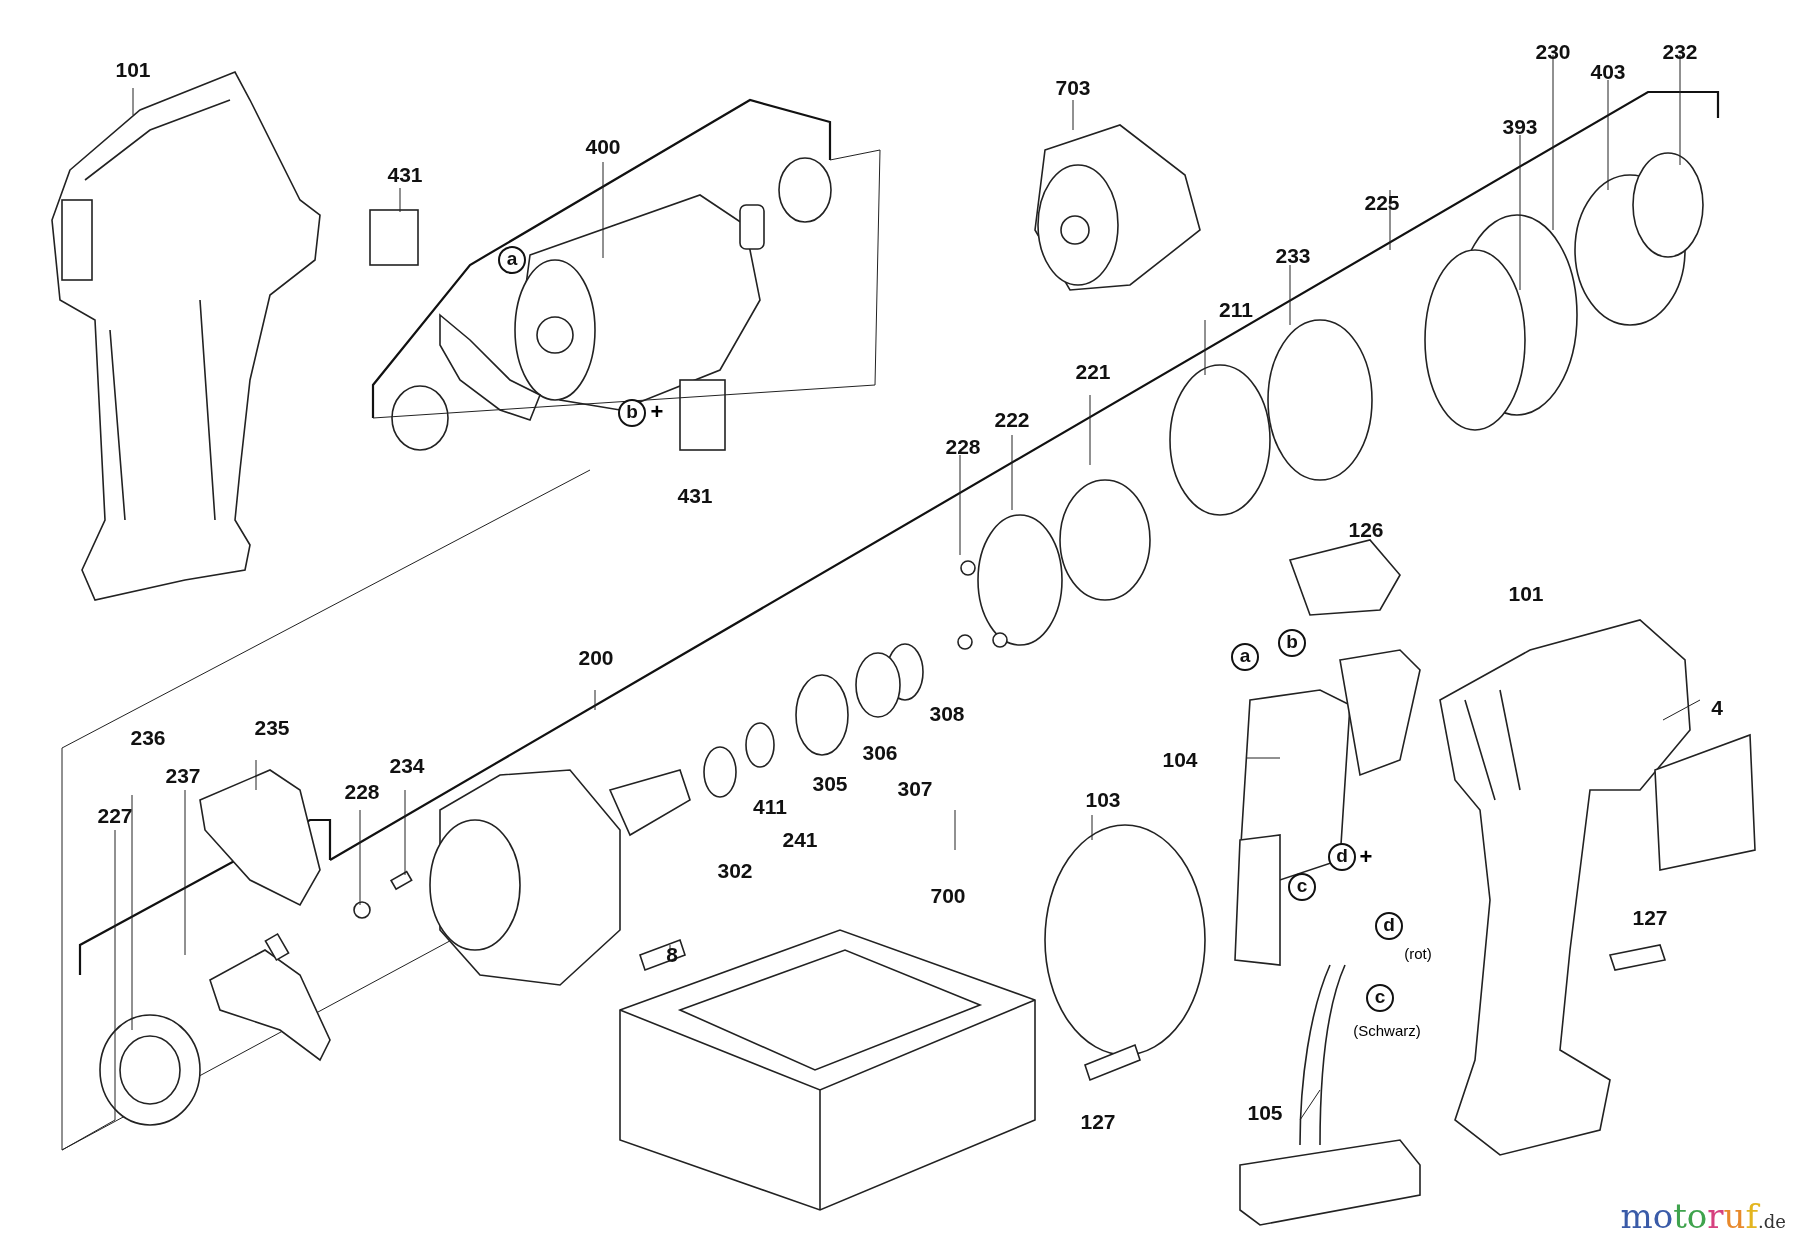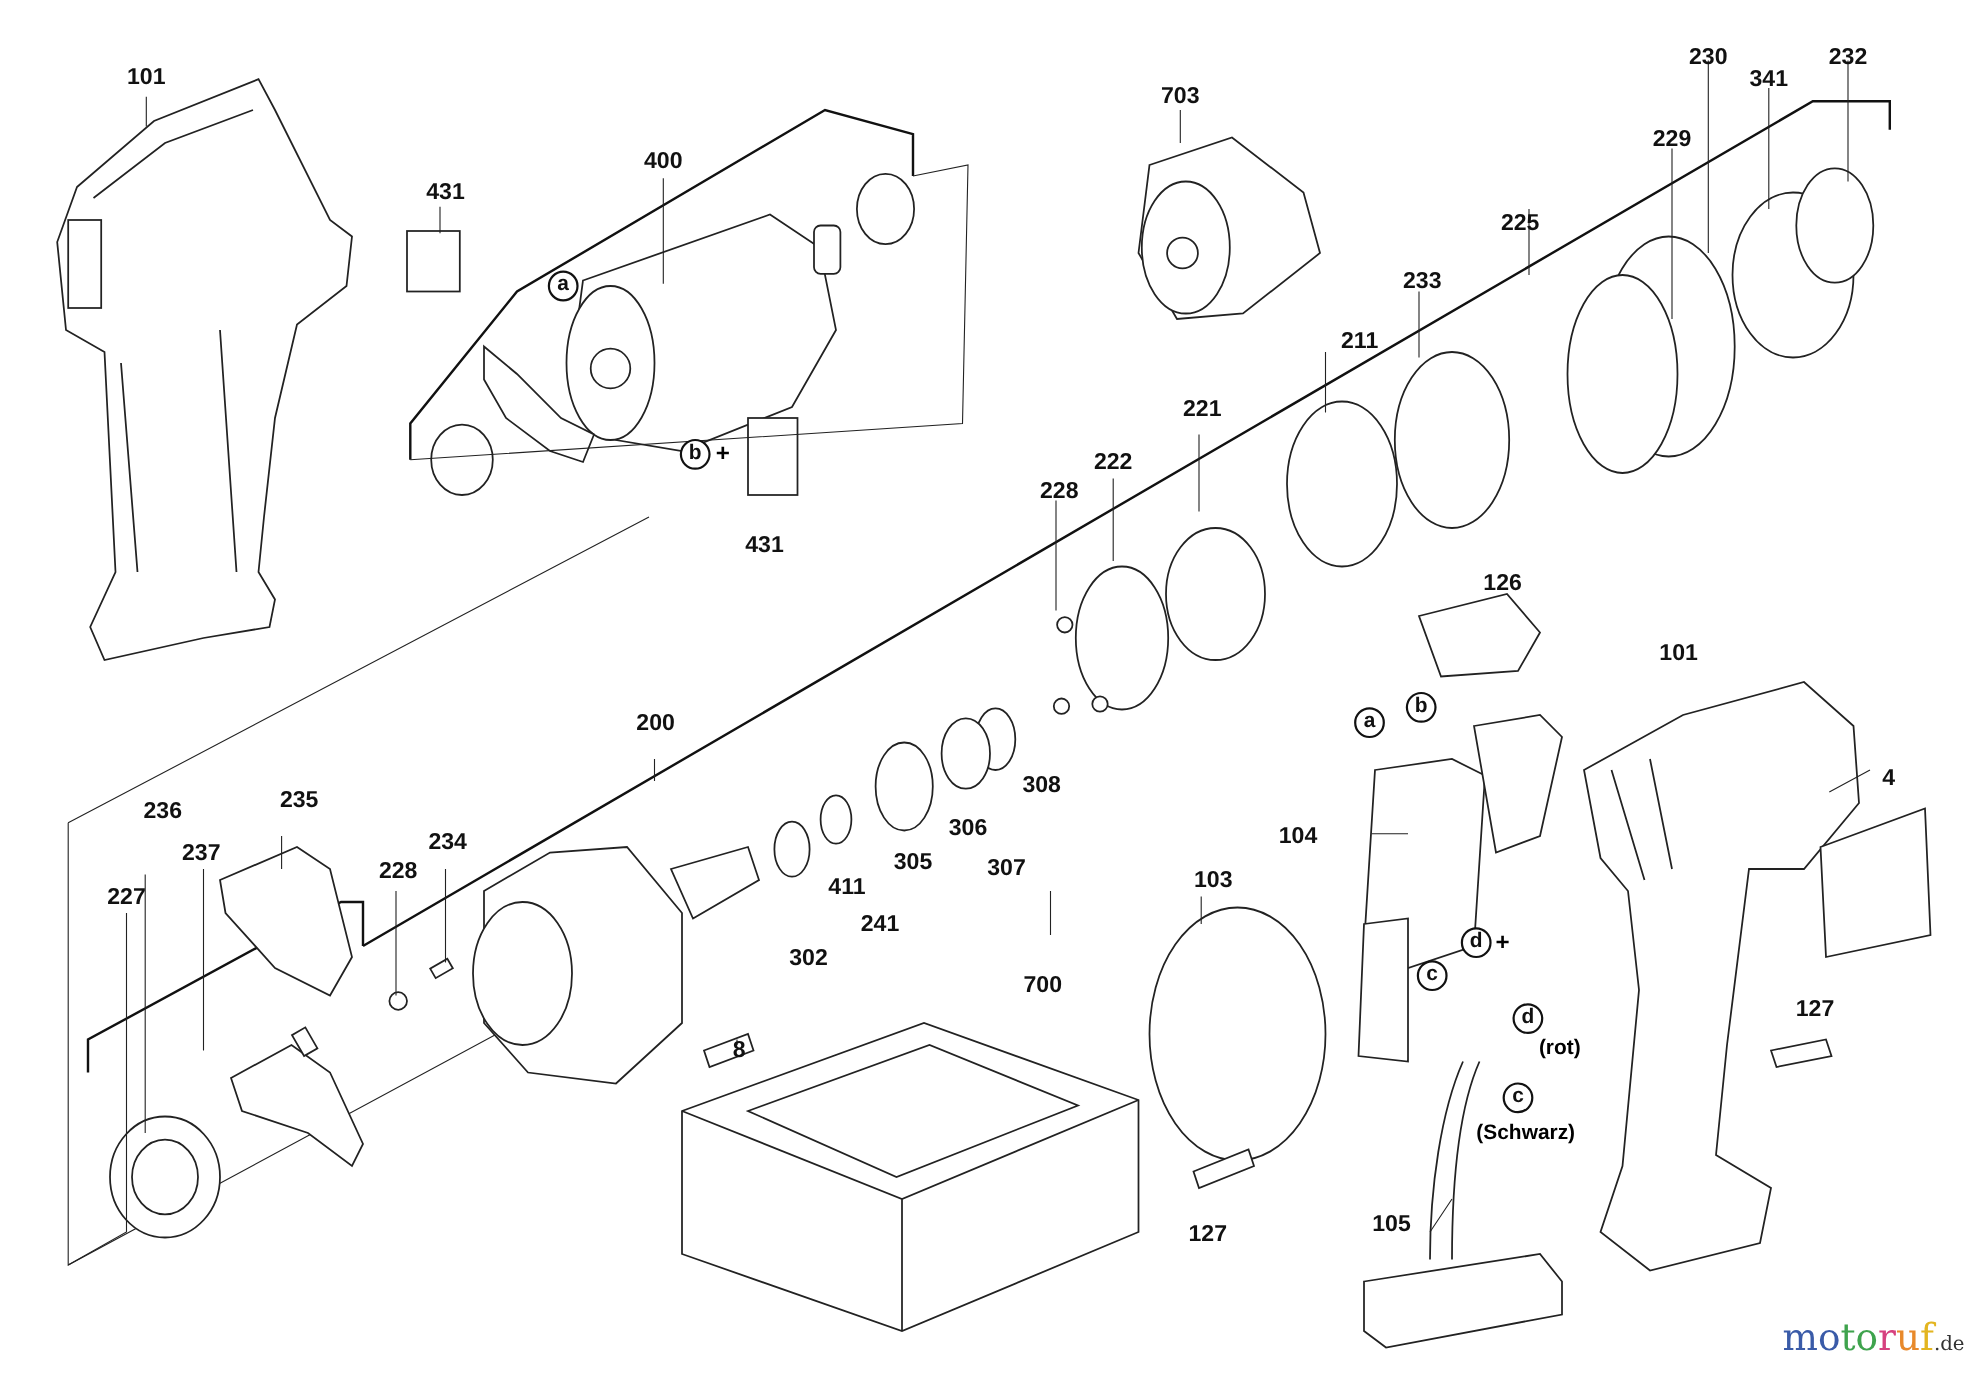--- a/index.html
+++ b/index.html
@@ -1,21 +1,21 @@
 <!DOCTYPE html>
 <html><head>
 <meta charset="utf-8">
 <style>
   html,body{margin:0;padding:0;background:#fff;}
   #canvas{position:relative;width:1800px;height:1248px;background:#fff;overflow:hidden;font-family:"Liberation Sans",sans-serif;}
   svg.art{position:absolute;left:0;top:0;width:1800px;height:1248px;}
   .lbl{position:absolute;font-weight:bold;font-size:21px;color:#111;transform:translate(-50%,-50%);white-space:nowrap;}
   .circ{position:absolute;width:24px;height:24px;border:2px solid #111;border-radius:50%;font-size:19px;font-weight:bold;line-height:22px;text-align:center;transform:translate(-50%,-50%);background:#fff;color:#111;}
   .plus{position:absolute;font-size:22px;font-weight:bold;transform:translate(-50%,-50%);}
-  .note{position:absolute;font-size:19px;font-weight:bold;transform:translate(-50%,-50%);white-space:nowrap;}
+  .note{position:absolute;font-size:15px;font-weight:normal;transform:translate(-50%,-50%);white-space:nowrap;}
   .wm{position:absolute;right:14px;bottom:12px;font-family:"DejaVu Serif",serif;font-size:34px;}
   .wm span{display:inline-block;}
   .wm .tld{font-size:18px;color:#333;text-align:right;}
   .p{fill:none;stroke:#222;stroke-width:1.6;}
   .pf{fill:#fff;stroke:#222;stroke-width:1.6;}
   .ld{stroke:#222;stroke-width:1;fill:none;}
   .br{stroke:#111;stroke-width:2.2;fill:none;}
 </style>
 </head>
 <body>
@@ -109,23 +109,23 @@
   <path class="ld" d="M133,88 L133,115 M400,188 L400,212 M603,162 L603,258 M1073,100 L1073,130 M1553,55 L1553,230 M1608,80 L1608,190 M1680,55 L1680,165 M1520,135 L1520,290 M1390,190 L1390,250 M1290,265 L1290,325 M1205,320 L1205,375 M1090,395 L1090,465 M1012,435 L1012,510 M960,455 L960,555 M595,690 L595,710 M132,795 L132,1030 M256,760 L256,790 M185,790 L185,955 M115,830 L115,1030 M360,810 L360,905 M405,790 L405,875 M1247,758 L1280,758 M1092,815 L1092,840 M955,810 L955,850 M670,950 L670,945 M1663,720 L1700,700 M1320,1090 L1300,1120"></path>
   <path class="ld" d="M115,1030 L115,1120 L62,1150"></path>
 </svg>
 
 <div class="lbl" style="left:133px;top:70px">101</div>
 <div class="lbl" style="left:603px;top:147px">400</div>
 <div class="lbl" style="left:405px;top:175px">431</div>
 <div class="lbl" style="left:695px;top:496px">431</div>
 <div class="lbl" style="left:1073px;top:88px">703</div>
 <div class="lbl" style="left:1553px;top:52px">230</div>
-<div class="lbl" style="left:1608px;top:72px">341</div>
+<div class="lbl" style="left:1608px;top:72px">403</div>
 <div class="lbl" style="left:1680px;top:52px">232</div>
-<div class="lbl" style="left:1520px;top:127px">229</div>
+<div class="lbl" style="left:1520px;top:127px">393</div>
 <div class="lbl" style="left:1382px;top:203px">225</div>
 <div class="lbl" style="left:1293px;top:256px">233</div>
 <div class="lbl" style="left:1236px;top:310px">211</div>
 <div class="lbl" style="left:1093px;top:372px">221</div>
 <div class="lbl" style="left:1012px;top:420px">222</div>
 <div class="lbl" style="left:963px;top:447px">228</div>
 <div class="lbl" style="left:596px;top:658px">200</div>
 <div class="lbl" style="left:148px;top:738px">236</div>
 <div class="lbl" style="left:272px;top:728px">235</div>
 <div class="lbl" style="left:183px;top:776px">237</div>

